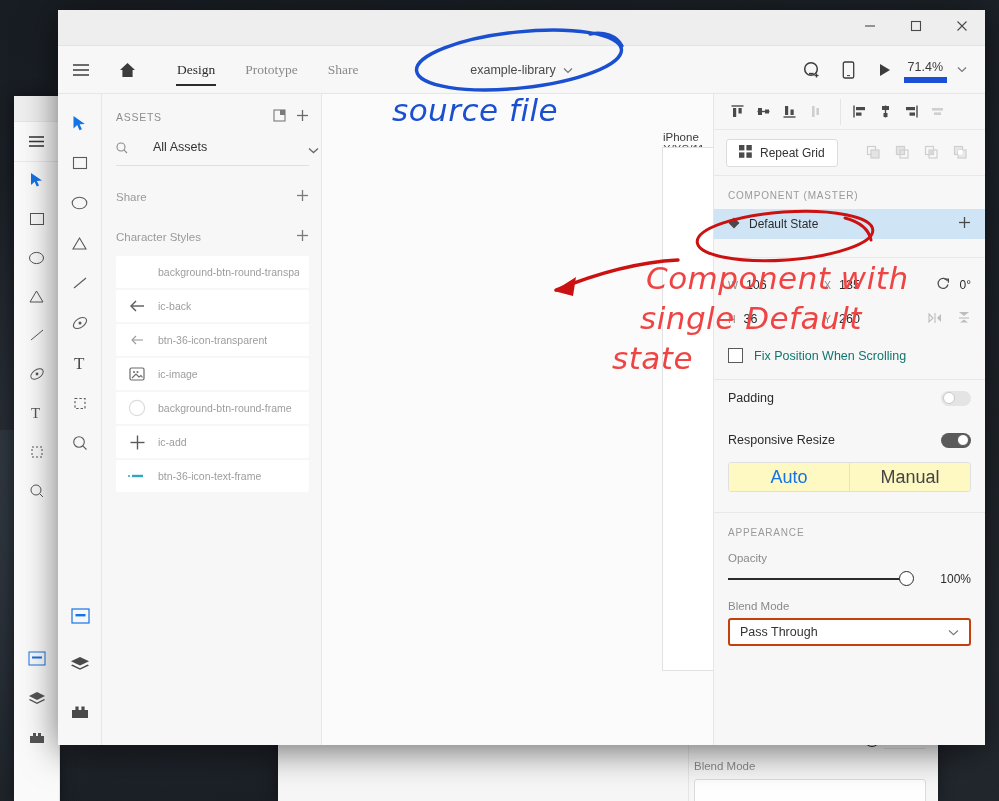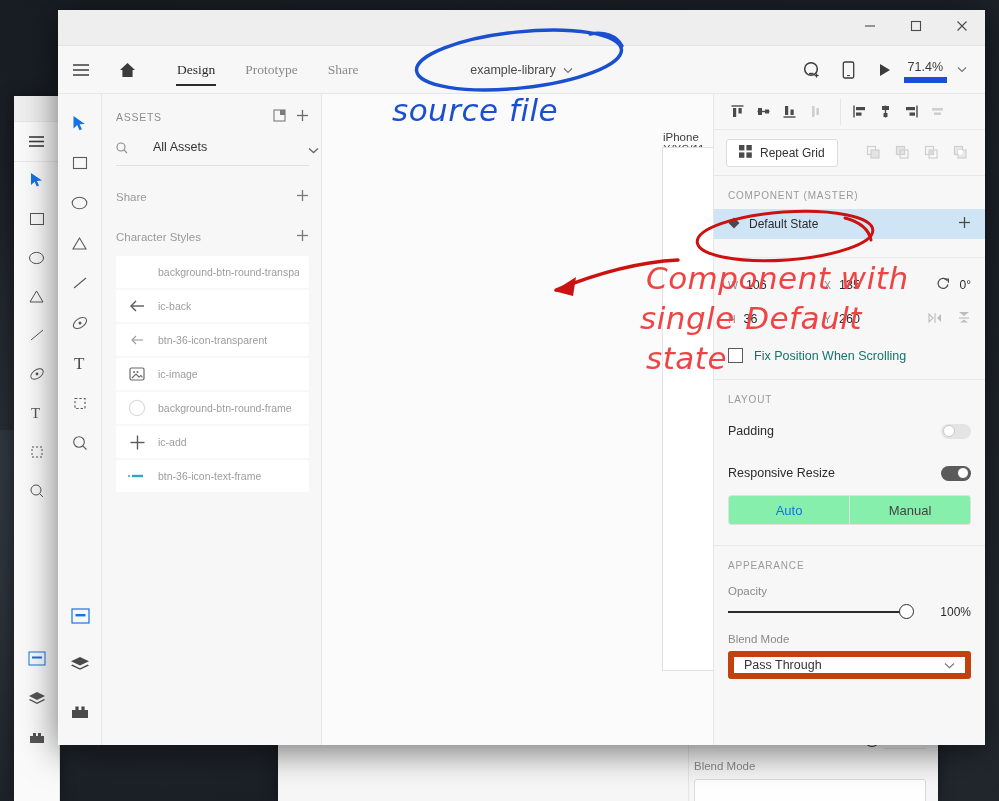--- a/index.html
+++ b/index.html
@@ -147,30 +147,30 @@
   .secblock { border-top:1px solid #e8e8e8; padding: 0 14px; }
   .lay-row { display:flex; align-items:center; height:36px; }
   .lay-row .lbl { font-size:12.5px; color:#2b2b2b; }
   .toggle { margin-left:auto; width:30px; height:15px; border-radius:8px; background:#e4e4e4; position:relative;}
   .toggle .kn { position:absolute; top:1.5px; left:2px; width:12px; height:12px; border-radius:50%;
       background:#fff; border:1px solid #c9c9c9; }
   .toggle.on { background:#5a5a5a; }
   .toggle.on .kn { left:16px; border-color:#5a5a5a; }
   .segm { display:flex; margin-top:4px; border:1px solid #e0e0e0; border-radius:3px; overflow:hidden; }
   .segm > div { flex:1; height:28px; display:flex; align-items:center; justify-content:center;
-      font-size:13px; background:#86efac; color:#444; }
+      font-size:18px; background:#fef9c3; color:#444; }
   .segm > div.act { color:#1473e6; }
   .segm > div + div { border-left:1px solid #e0e0e0; }
   .op-label { font-size:11.5px; color:#8a8a8a; margin-top:6px; }
   .op-line { display:flex; align-items:center; margin-top:8px; }
   .op-track { width:178px; height:2px; background:#2b2b2b; position:relative; }
   .op-knob { position:absolute; right:-8px; top:-7px; width:15px; height:15px; border-radius:50%;
       border:1.6px solid #2b2b2b; background:#fff; }
   .op-val { margin-left:auto; font-size:12px; color:#2b2b2b; }
-  .sel-blend { margin-top:6px; width:100%; height:28px; background:#fff; border:6px solid #c2410c;
+  .sel-blend { margin-top:6px; width:100%; height:28px; background:#fff; border:2px solid #c2410c;
       border-radius:3px; display:flex; align-items:center; padding: 0 10px; font-size:12.5px; color:#333;}
   .sel-blend .cv { margin-left:auto; }
 
   
   .anno { position:absolute; inset:0; pointer-events:none; }
   .hand-blue { font-family:"DejaVu Sans", sans-serif; color:#1a4fd0; }
   .hand-red  { font-family:"DejaVu Sans", sans-serif; color:#ef4444; }
   .hw {
     position:absolute; font-size:31px; font-style:italic; font-weight:400;
     letter-spacing:.5px; white-space:nowrap;
@@ -717,21 +717,20 @@
             </span>
           </div>
         </div>
 
         <div class="chk-row">
           <span class="chk"></span>
           <span class="lbl">Fix Position When Scrolling</span>
         </div>
 
         <div class="secblock">
-          <div class="pr-sec-label" style="padding-left:0;">LAYOUT</div>
           <div class="lay-row">
             <span class="lbl">Padding</span>
             <span class="toggle">
                 <span class="kn"></span>
               </span>
           </div>
           <div class="lay-row" style="margin-top:6px;">
             <span class="lbl">Responsive Resize</span>
             <span class="toggle on">
                 <span class="kn"></span>
@@ -775,15 +774,15 @@
       <ellipse cx="785" cy="236" rx="88" ry="24" fill="none" stroke="#cc1111" stroke-width="3" transform="rotate(-4 785 236)"></ellipse>
       <path d="M845 218 C860 222 869 230 871 240" fill="none" stroke="#cc1111" stroke-width="3" stroke-linecap="round"></path>
 
       <path d="M678 260 C640 262 600 272 556 290" fill="none" stroke="#cc1111" stroke-width="3.4" stroke-linecap="round"></path>
       <path d="M554 291 L576 277 L573 296 Z" fill="#cc1111"></path>
     </svg>
 
     <div class="hw hand-blue" style="left:392px;top:92px;">source file</div>
     <div class="hw hand-red" style="left:646px;top:260px;">Component with</div>
     <div class="hw hand-red" style="left:640px;top:300px;font-style:italic;">single Default</div>
-    <div class="hw hand-red" style="left:646px;top:340px;">state</div>
+    <div class="hw hand-red" style="left:612px;top:340px;">state</div>
   </div>
 </div>
 
 </body></html>

